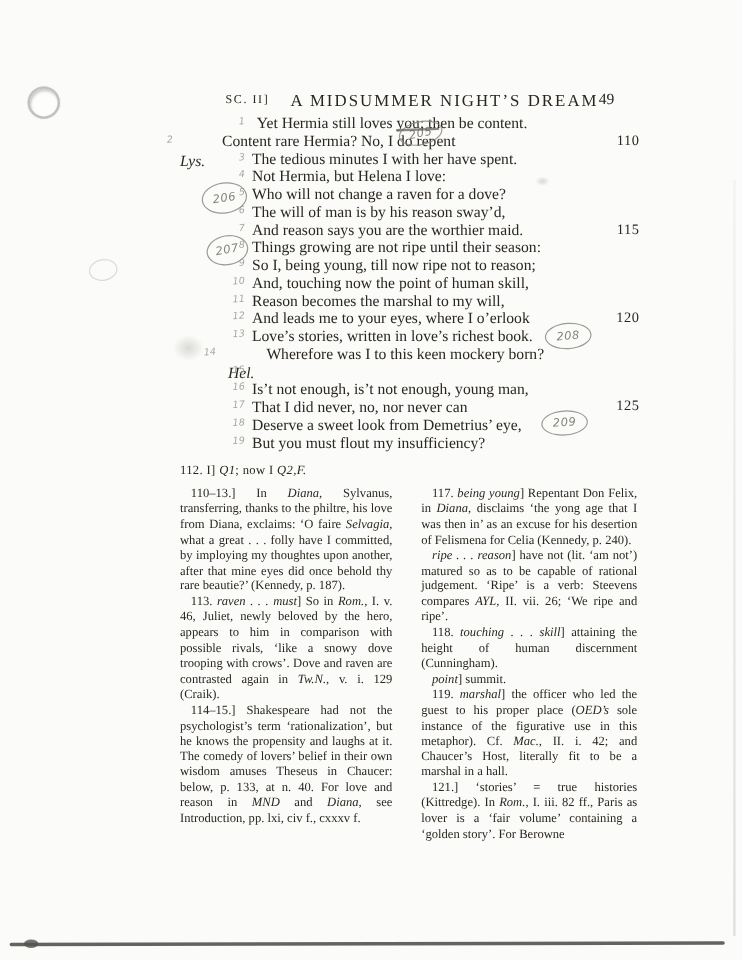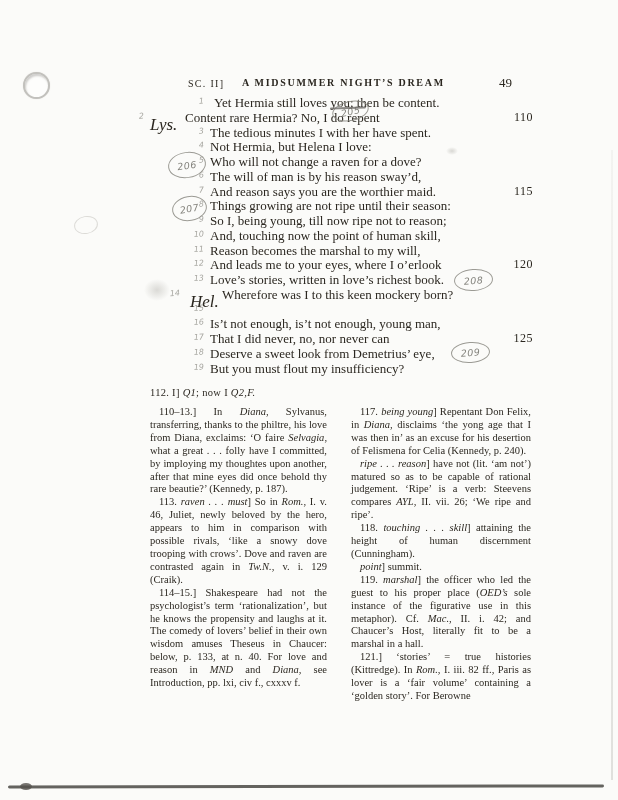--- a/index.html
+++ b/index.html
@@ -17,31 +17,31 @@
   .punch-hole{
     position:absolute;left:23px;top:72px;width:23px;height:23px;
     border-radius:50%;
     background:#fdfdfc;
     border:2px solid #c2c1bd;
     box-shadow:inset 1px 2px 2px rgba(120,118,112,.35), 0 0 1px rgba(160,158,152,.4);
   }
   
   .header span{position:absolute;white-space:nowrap;}
   .scene{left:188px;top:78px;font-size:10px;letter-spacing:1.3px;}
-  .rtitle{left:242px;top:77px;font-size:10px;font-weight:bold;letter-spacing:1.7px;}
+  .rtitle{left:242px;top:77px;font-size:14px;font-weight:normal;letter-spacing:1.7px;}
   .pageno{left:499px;top:75px;font-size:13px;}
   
   .verse{position:absolute;left:0;top:95px;width:618px;}
   .vl{position:relative;height:14.78px;}
   .vl span{position:absolute;white-space:nowrap;}
   .hw{left:186px;width:18px;text-align:right;top:2px;font-size:8px;
       font-family:"DejaVu Sans",sans-serif;font-style:italic;
       color:var(--pencil,#8b8a83);opacity:.75;transform:rotate(-4deg);}
   .vtext{left:210px;top:0;font-size:13px;}
-  .prefix{font-style:italic;font-size:17px;top:5px;}
+  .prefix{font-style:italic;font-size:13px;top:16px;}
   .lnum{left:505px;width:28px;text-align:right;top:0;font-size:12px;letter-spacing:.5px;}
   .vl.first .vtext{left:214px;}
   .vl.lys .hw{left:130px;width:14px;}
   .vl.lys .prefix{left:150px;}
   .vl.lys .vtext{left:185px;}
   .vl.hel .hw{left:164px;width:16px;}
   .vl.hel .prefix{left:190px;}
   .vl.hel .vtext{left:222px;}
   
   .collation{position:absolute;left:150px;top:387px;font-size:10.5px;letter-spacing:.3px;}

